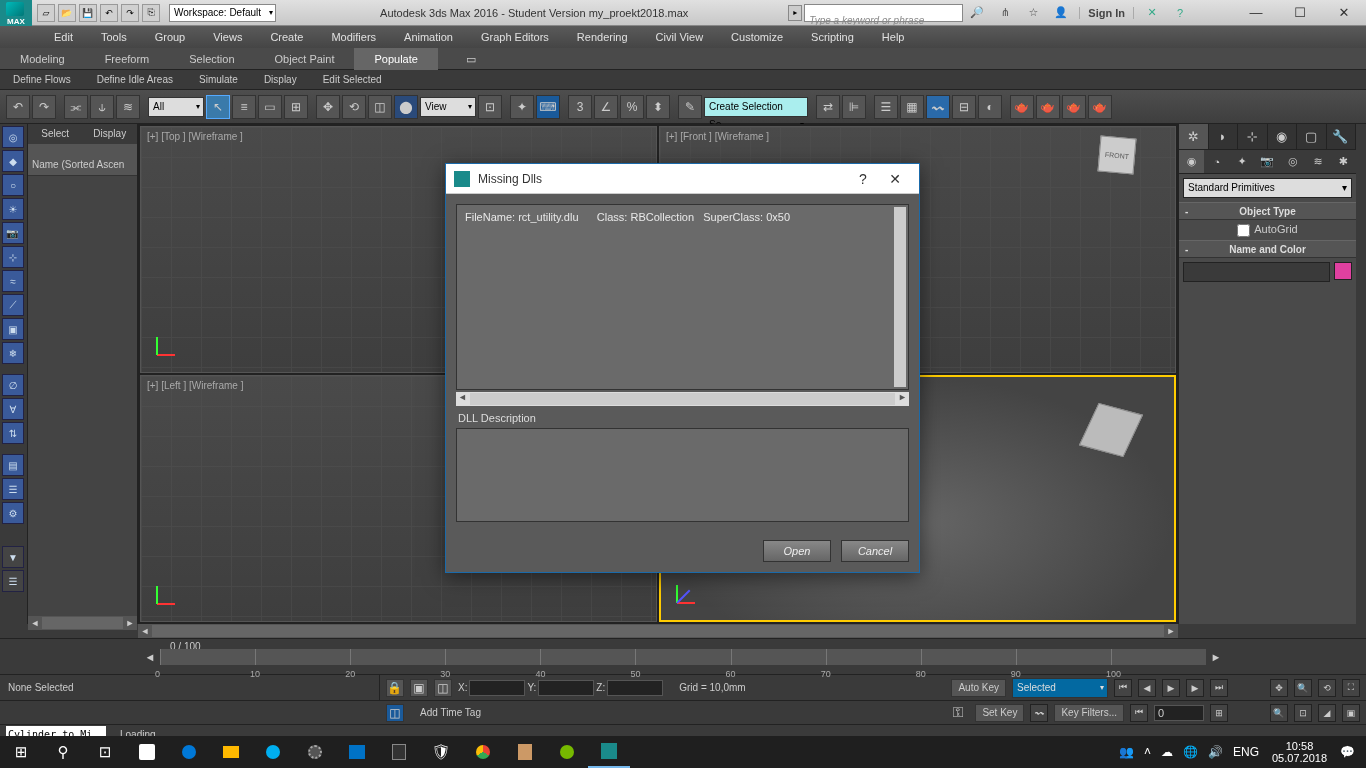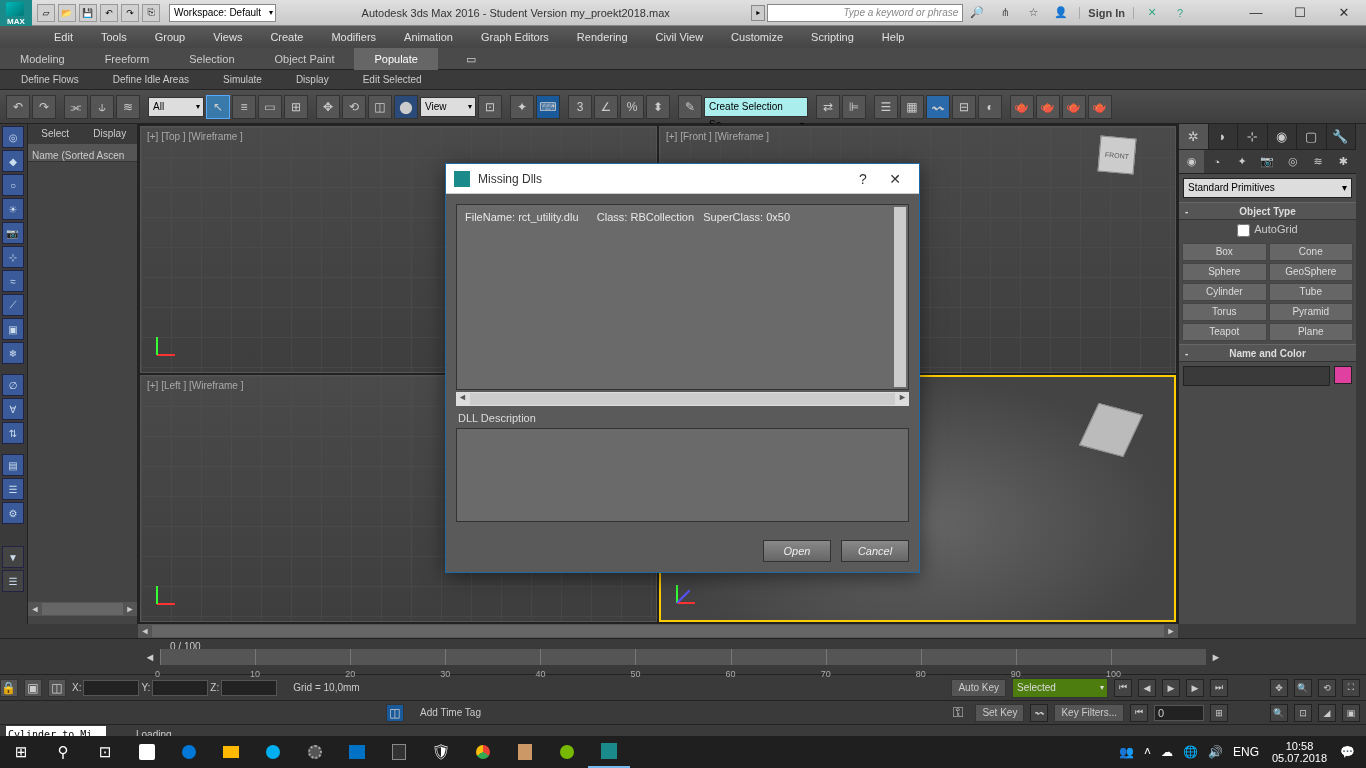--- a/index.html
+++ b/index.html
@@ -7,58 +7,58 @@
 
 
 .titlebar { height:26px; background:linear-gradient(#e0e0e0,#c8c8c8); display:flex; align-items:center; border-bottom:1px solid #888; }
 .app-icon { width:32px; height:26px; background:#1a8a8a; display:flex; align-items:center; justify-content:center; color:#fff; font-weight:bold; position:relative; }
 .app-icon::before { content:''; position:absolute; top:2px; left:6px; width:18px; height:14px; background:linear-gradient(135deg,#0bb,#077); border-radius:2px; }
 .app-icon span { position:absolute; bottom:0; font-size:8px; color:#fff; }
 .qat-btn { width:18px; height:18px; margin:0 1px; background:#d0d0d0; border:1px solid #999; display:inline-flex; align-items:center; justify-content:center; font-size:9px; }
 .workspace-dd { height:18px; background:#fff; border:1px solid #888; padding:0 14px 0 4px; margin:0 4px; font-size:10px; line-height:16px; position:relative; }
 .workspace-dd::after { content:'▾'; position:absolute; right:2px; font-size:8px; }
 .title-text { flex:1; text-align:center; color:#333; font-size:11px; }
-.search-box { width:196px; height:18px; background:#fff; border:1px solid #888; padding:0 4px; font-style:italic; color:#888; line-height:16px; font-size:10px;text-align:right; }
+.search-box { width:159px; height:18px; background:#fff; border:1px solid #888; padding:8px 4px; font-style:italic; color:#888; line-height:16px; font-size:10px; }
 .title-right-btn { width:24px; height:20px; margin:0 2px; display:inline-flex; align-items:center; justify-content:center; color:#555; }
 .signin { padding:0 8px; color:#444; border-left:1px solid #aaa; border-right:1px solid #aaa; margin:0 4px;font-weight:bold; }
 .win-btn { width:44px; height:26px; display:inline-flex; align-items:center; justify-content:center; font-size:13px; color:#333; }
 
 
 .menubar { height:22px; background:linear-gradient(#5a5a5a,#454545); display:flex; align-items:center; padding-left:40px; }
 .menu-item { padding:0 14px; color:#e0e0e0; height:22px; line-height:22px; }
 
 
 .ribbon-tabs { height:22px; background:#4a4a4a; display:flex; align-items:center; border-bottom:1px solid #222; }
 .ribbon-tab { padding:0 20px; color:#ccc; height:22px; line-height:22px; }
 .ribbon-tab.active { background:#666; color:#fff; }
 
 
 .ribbon-sub { height:20px; background:#3a3a3a; display:flex; align-items:center; border-bottom:1px solid #222; }
-.ribbon-sub-item { padding:0 13px; color:#ccc; height:20px; line-height:20px; font-size:10px;margin-left:8px; }
+.ribbon-sub-item { padding:0 13px; color:#ccc; height:20px; line-height:20px; font-size:10px; }
 
 
 .main-toolbar { height:34px; background:linear-gradient(#4e4e4e,#3e3e3e); display:flex; align-items:center; padding:0 6px; border-bottom:1px solid #222; gap:2px; }
 .tb-btn { width:24px; height:24px; background:#555; border:1px solid #333; display:inline-flex; align-items:center; justify-content:center; color:#ccc; font-size:12px; }
 .tb-btn.active { background:#3a7aaa; border-color:#5af; }
 .tb-sep { width:4px; }
 .tb-dd { height:20px; background:#ddd; border:1px solid #333; padding:0 16px 0 4px; font-size:10px; line-height:18px; position:relative; }
 .tb-dd::after { content:'▾'; position:absolute; right:3px; font-size:8px; }
 
 
 .content-row { display:flex; height:500px; }
 
 
 .left-tools { width:28px; background:#3a3a3a; border-right:1px solid #222; padding:2px; }
 .lt-btn { width:22px; height:22px; background:#3a5a9a; border:1px solid #224; margin-bottom:2px; display:flex; align-items:center; justify-content:center; color:#cde; font-size:10px; }
 
 
 .scene-panel { width:110px; background:#444; border-right:1px solid #222; }
 .scene-tabs { height:20px; display:flex; background:#3a3a3a; }
 .scene-tab { flex:1; text-align:center; color:#ccc; line-height:20px; font-size:10px; }
-.scene-header { height:18px; background:#555; color:#ccc; padding:3px 4px; line-height:18px; font-size:10px; border-bottom:1px solid #333; }
+.scene-header { height:32px; background:#555; color:#ccc; padding:12px 4px; line-height:18px; font-size:10px; border-bottom:1px solid #333; }
 
 
 .viewports { flex:1; display:grid; grid-template-columns:1fr 1fr; grid-template-rows:1fr 1fr; gap:2px; background:#222; padding:2px; position:relative; }
 .viewport { background:linear-gradient(#4a4a4a,#3e3e3e); position:relative; border:1px solid #555; }
 .viewport.active { border:2px solid #ffcc00; }
 .vp-label { position:absolute; top:4px; left:6px; color:#aaa; font-size:10px; }
 .vp-grid { position:absolute; inset:0; background-image:linear-gradient(#555 1px,transparent 1px),linear-gradient(90deg,#555 1px,transparent 1px); background-size:30px 30px; opacity:.4; }
 .vp-persp-grid { position:absolute; inset:0; background:radial-gradient(ellipse at center 60%,#666 0%,#444 70%); }
 .axis-gizmo { position:absolute; bottom:8px; left:8px; width:30px; height:30px; }
 .axis-gizmo .ax { position:absolute; width:18px; height:2px; transform-origin:left center; left:8px; bottom:8px; }
@@ -102,21 +102,21 @@
 .coord-block { display:flex; align-items:center; gap:2px; }
 .coord-label { color:#ccc; font-size:10px; }
 .coord-input { width:56px; height:16px; background:#222; border:1px solid #555; }
 .grid-info { color:#ccc; font-size:10px; padding:0 10px; }
 .status-btn { height:18px; padding:0 6px; background:#555; border:1px solid #333; color:#ccc; font-size:10px; line-height:16px; }
 .play-btn { width:18px; height:18px; background:#444; border:1px solid #222; color:#ccc; display:inline-flex; align-items:center; justify-content:center; font-size:9px; }
 
 
 .loading-row { height:20px; background:#3a3a3a; display:flex; align-items:center; border-top:1px solid #222; }
 .welcome-box { width:100px; height:18px; background:#fff; font-family:monospace; font-size:10px; padding:0 2px; line-height:18px; margin:0 6px; }
-.loading-text { color:#ccc; font-size:10px; padding:0 8px;margin-left:16px; }
+.loading-text { color:#ccc; font-size:10px; padding:0 8px; }
 
 
 .taskbar { position:absolute; bottom:0; left:0; right:0; height:32px; background:#1f1f1f; display:flex; align-items:center; }
 .tb-icon { width:42px; height:32px; display:flex; align-items:center; justify-content:center; color:#fff; font-size:15px; }
 .tb-icon.app { width:42px; }
 .tb-tray { margin-left:auto; display:flex; align-items:center; color:#fff; font-size:10px; }
 .tray-icon { padding:0 5px; font-size:12px; }
 .clock { text-align:center; padding:0 8px; line-height:12px; }
 
 
@@ -347,32 +347,20 @@
       <div class="cmd-subtab">◔</div>
       <div class="cmd-subtab">✦</div>
       <div class="cmd-subtab">📷</div>
       <div class="cmd-subtab">◎</div>
       <div class="cmd-subtab">≋</div>
       <div class="cmd-subtab">✱</div>
     </div>
     <div class="cmd-dd">Standard Primitives</div>
     <div class="rollout-head">Object Type</div>
     <div class="autogrid"><input type="checkbox" style=""><span>AutoGrid</span></div>
-    <div class="obj-grid">
-      <div class="obj-btn">Box</div>
-      <div class="obj-btn">Cone</div>
-      <div class="obj-btn">Sphere</div>
-      <div class="obj-btn">GeoSphere</div>
-      <div class="obj-btn">Cylinder</div>
-      <div class="obj-btn">Tube</div>
-      <div class="obj-btn">Torus</div>
-      <div class="obj-btn">Pyramid</div>
-      <div class="obj-btn">Teapot</div>
-      <div class="obj-btn">Plane</div>
-    </div>
     <div class="rollout-head">Name and Color</div>
     <div class="name-row">
       <div class="name-input"></div>
       <div class="color-swatch"></div>
     </div>
   </div>
 
   <div style="width:10px;background:#3a3a3a"></div>
 </div>
 
@@ -423,35 +411,36 @@
         </div>
       <div class="tick">
           <span>100</span>
         </div>
     </div>
   </div>
   <div style="width:20px;color:#ccc;text-align:center">►</div>
 </div>
 
 <div class="status-bar">
+  <div class="sel-status">None Selected</div>
   <div class="tb-btn" style="width:18px;height:18px">🔒</div>
   <div class="tb-btn" style="width:18px;height:18px">▣</div>
   <div class="tb-btn" style="width:18px;height:18px">◫</div>
   <div class="coord-block">
     <span class="coord-label">X:</span>
     <div class="coord-input"></div>
     <span class="coord-label">Y:</span>
     <div class="coord-input"></div>
     <span class="coord-label">Z:</span>
     <div class="coord-input"></div>
   </div>
   <div class="grid-info">Grid = 10,0mm</div>
   <div style="flex:1"></div>
   <div class="status-btn">Auto Key</div>
-  <div class="tb-dd" style="width:96px;background:#4d7c0f;color:#ddd;border-color:#333">Selected</div>
+  <div class="tb-dd" style="width:96px;background:#0369a1;color:#ddd;border-color:#333">Selected</div>
   <div class="play-btn">⏮</div>
   <div class="play-btn">◀</div>
   <div class="play-btn">▶</div>
   <div class="play-btn">▶</div>
   <div class="play-btn">⏭</div>
   <div style="width:30px"></div>
   <div class="play-btn">✥</div>
   <div class="play-btn">🔍</div>
   <div class="play-btn">⟲</div>
   <div class="play-btn">⛶</div>

